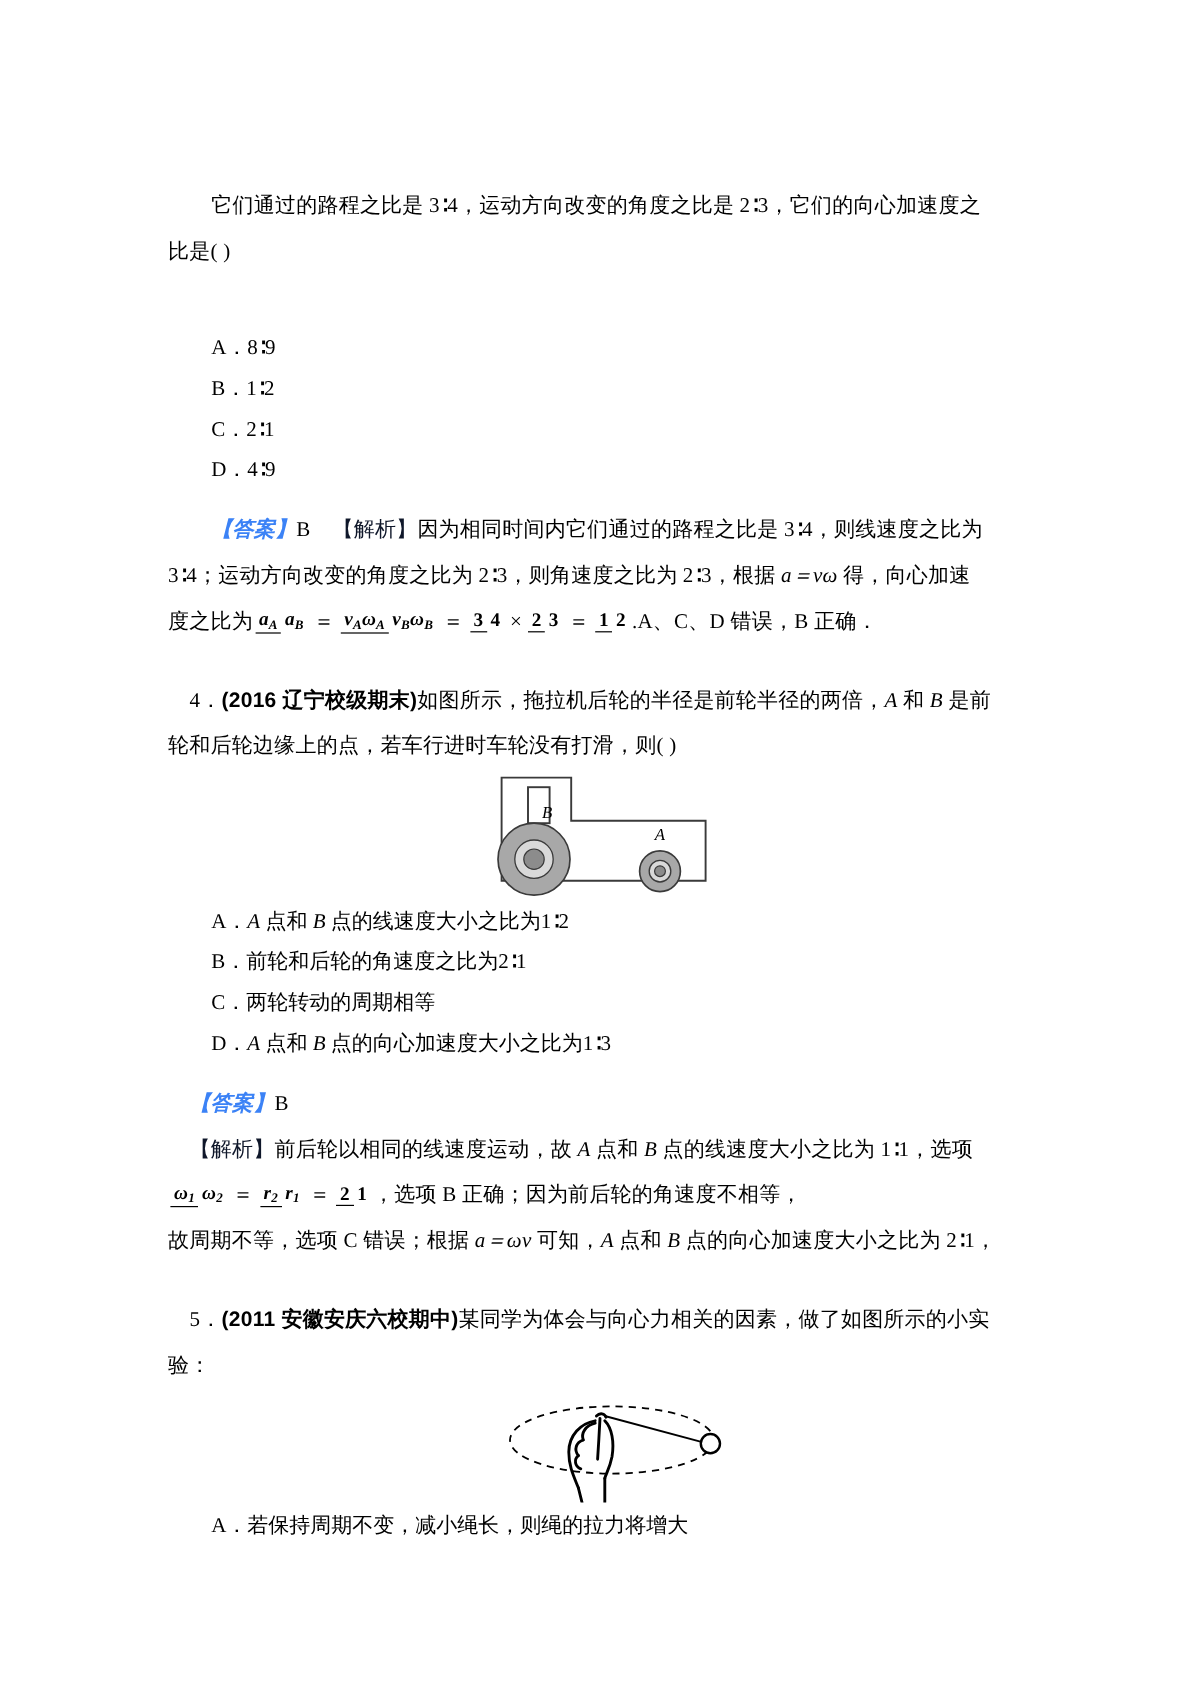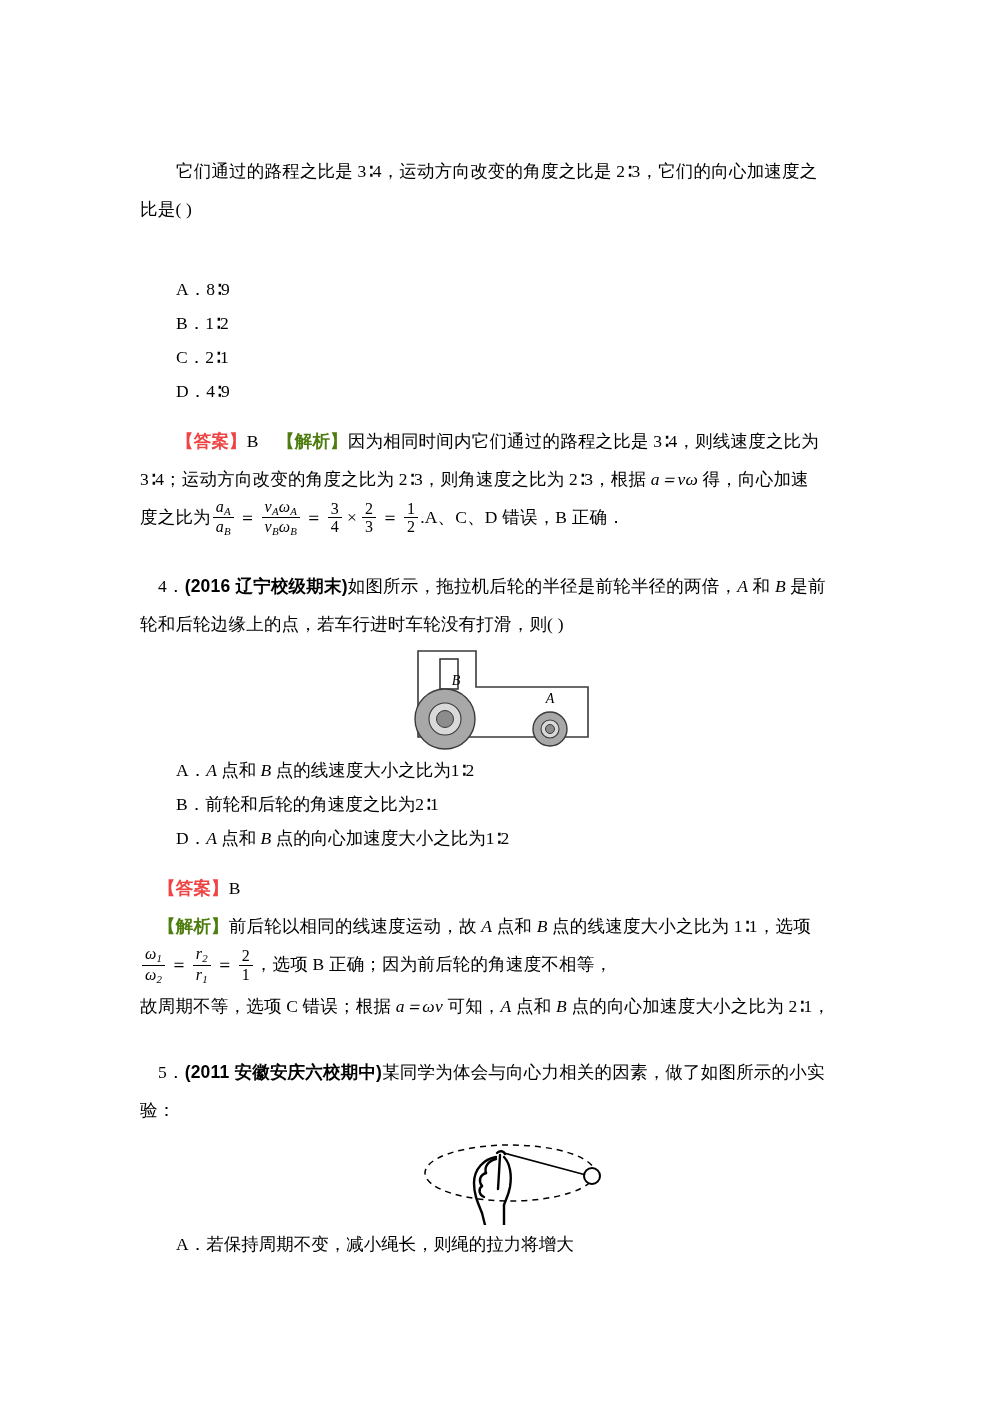--- a/index.html
+++ b/index.html
@@ -56,42 +56,43 @@
     font-size: 17.5px;
     line-height: 34px;
     padding-left: 36px;
   }
   .opt-line-flush {
     font-size: 17.5px;
     line-height: 34px;
     padding-left: 0px;
   }
 
-  .ans-tag { color: #ef4444; font-weight: bold; }
-  .exp-tag { color: #4d7c0f; font-weight: bold; }
+  .ans-tag { color: #3b82f6; font-weight: bold; font-style: italic; }
+  .exp-tag { color: #0f172a; font-weight: normal; }
 
   .sans { font-family: "Liberation Sans", "DejaVu Sans", sans-serif; }
   .bold-cn { font-weight: bold; }
   .math { font-style: italic; font-family: "Liberation Serif", serif; }
 
   .spacer-sm { height: 14px; }
   .spacer-md { height: 28px; }
   .spacer-lg { height: 44px; }
 
   
   .frac {
     display: inline-flex;
-    flex-direction: column;
+    flex-direction: row;
     vertical-align: middle;
     text-align: center;
     font-size: 14px;
     line-height: 1.08;
     margin: 0 2px;
     position: relative;
     top: -1px;
+    font-weight: bold;
   }
   .frac .num { padding: 0 3px; border-bottom: 1.3px solid #000; }
   .frac .den { padding: 0 3px; }
   .frac.big { font-size: 16px; }
   .eqsym { margin: 0 3px; }
   sub.v { font-size: 0.68em; vertical-align: -0.28em; font-style: italic; }
 
   
   .fig {
     display: flex;
@@ -183,21 +184,24 @@
       </svg>
     </div>
 
     <div class="opt-line">
       <span>A．</span><span class="math">A</span><span> 点和 </span><span class="math">B</span><span> 点的线速度大小之比为1∶2</span>
     </div>
     <div class="opt-line">
       <span>B．</span><span>前轮和后轮的角速度之比为2∶1</span>
     </div>
     <div class="opt-line">
-      <span>D．</span><span class="math">A</span><span> 点和 </span><span class="math">B</span><span> 点的向心加速度大小之比为1∶2</span>
+      <span>C．</span><span>两轮转动的周期相等</span>
+    </div>
+    <div class="opt-line">
+      <span>D．</span><span class="math">A</span><span> 点和 </span><span class="math">B</span><span> 点的向心加速度大小之比为1∶3</span>
     </div>
 
     <div class="spacer-sm"></div>
 
     <div class="para indent-sm">
       <span class="ans-tag">【答案】</span><span>B</span>
     </div>
 
     <div class="para indent-sm">
       <span class="exp-tag">【解析】</span><span>前后轮以相同的线速度运动，故 </span><span class="math">A</span><span> 点和 </span><span class="math">B</span><span> 点的线速度大小之比为 1∶1，选项</span>

